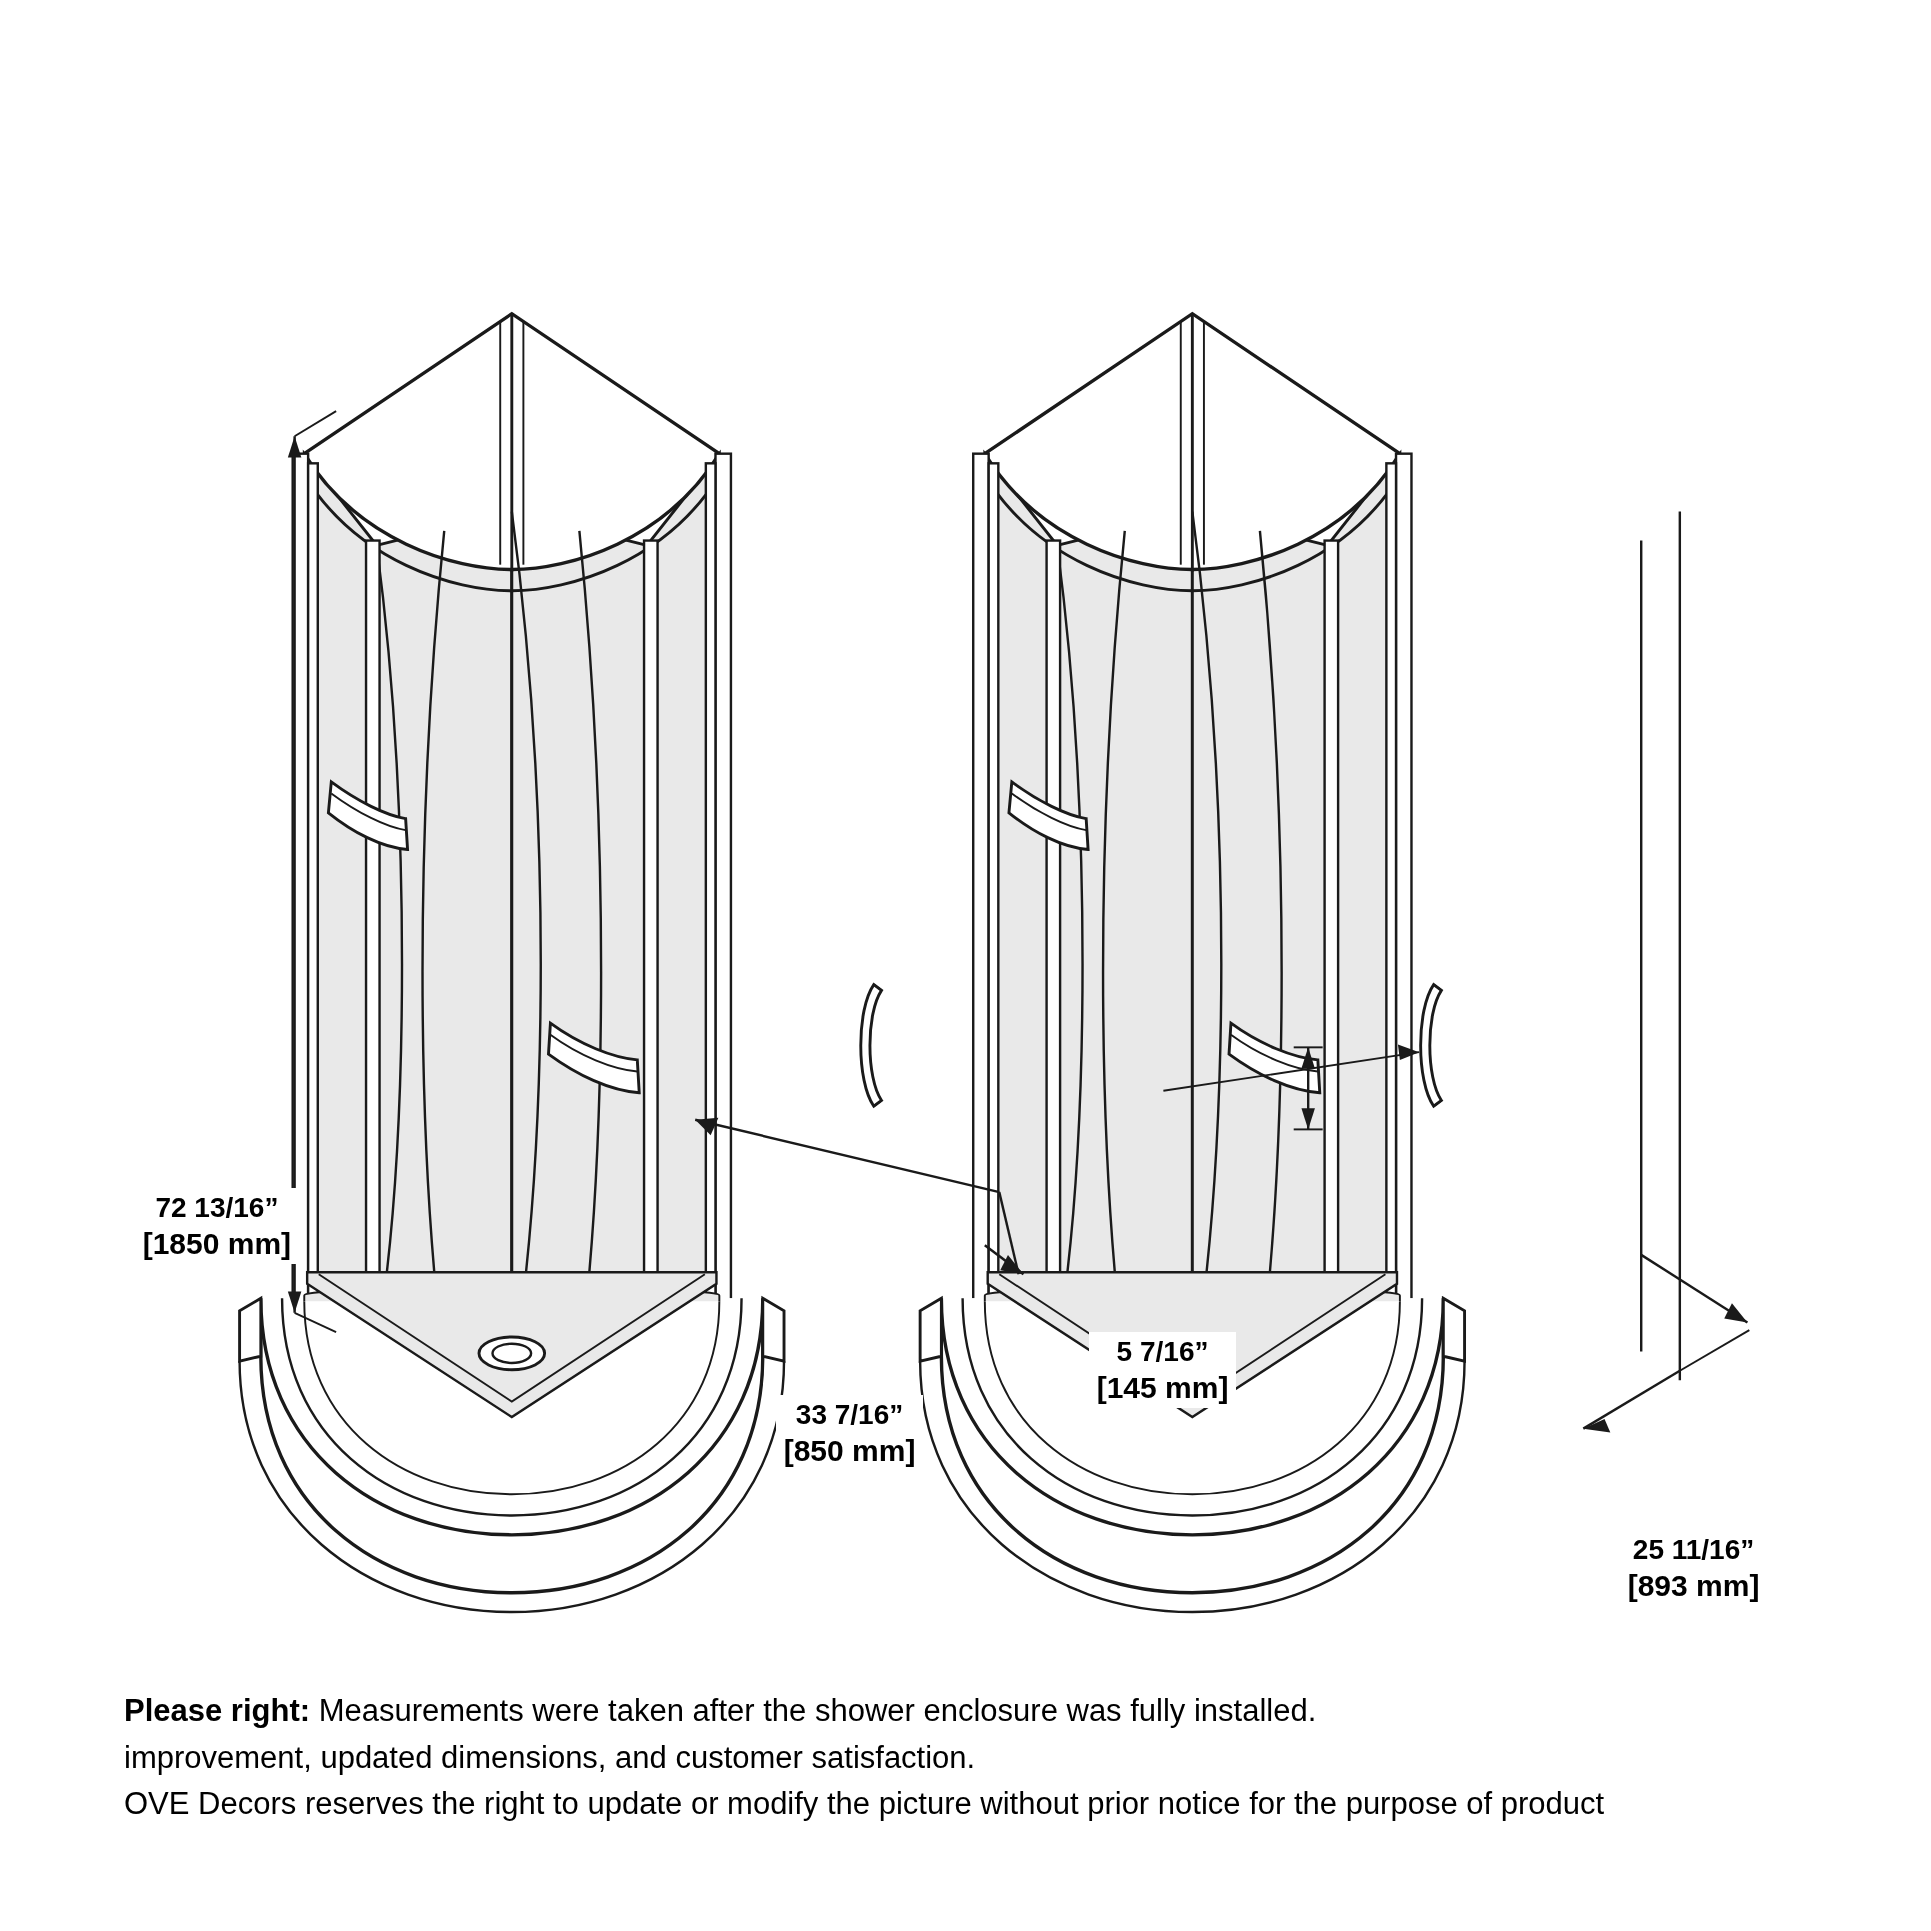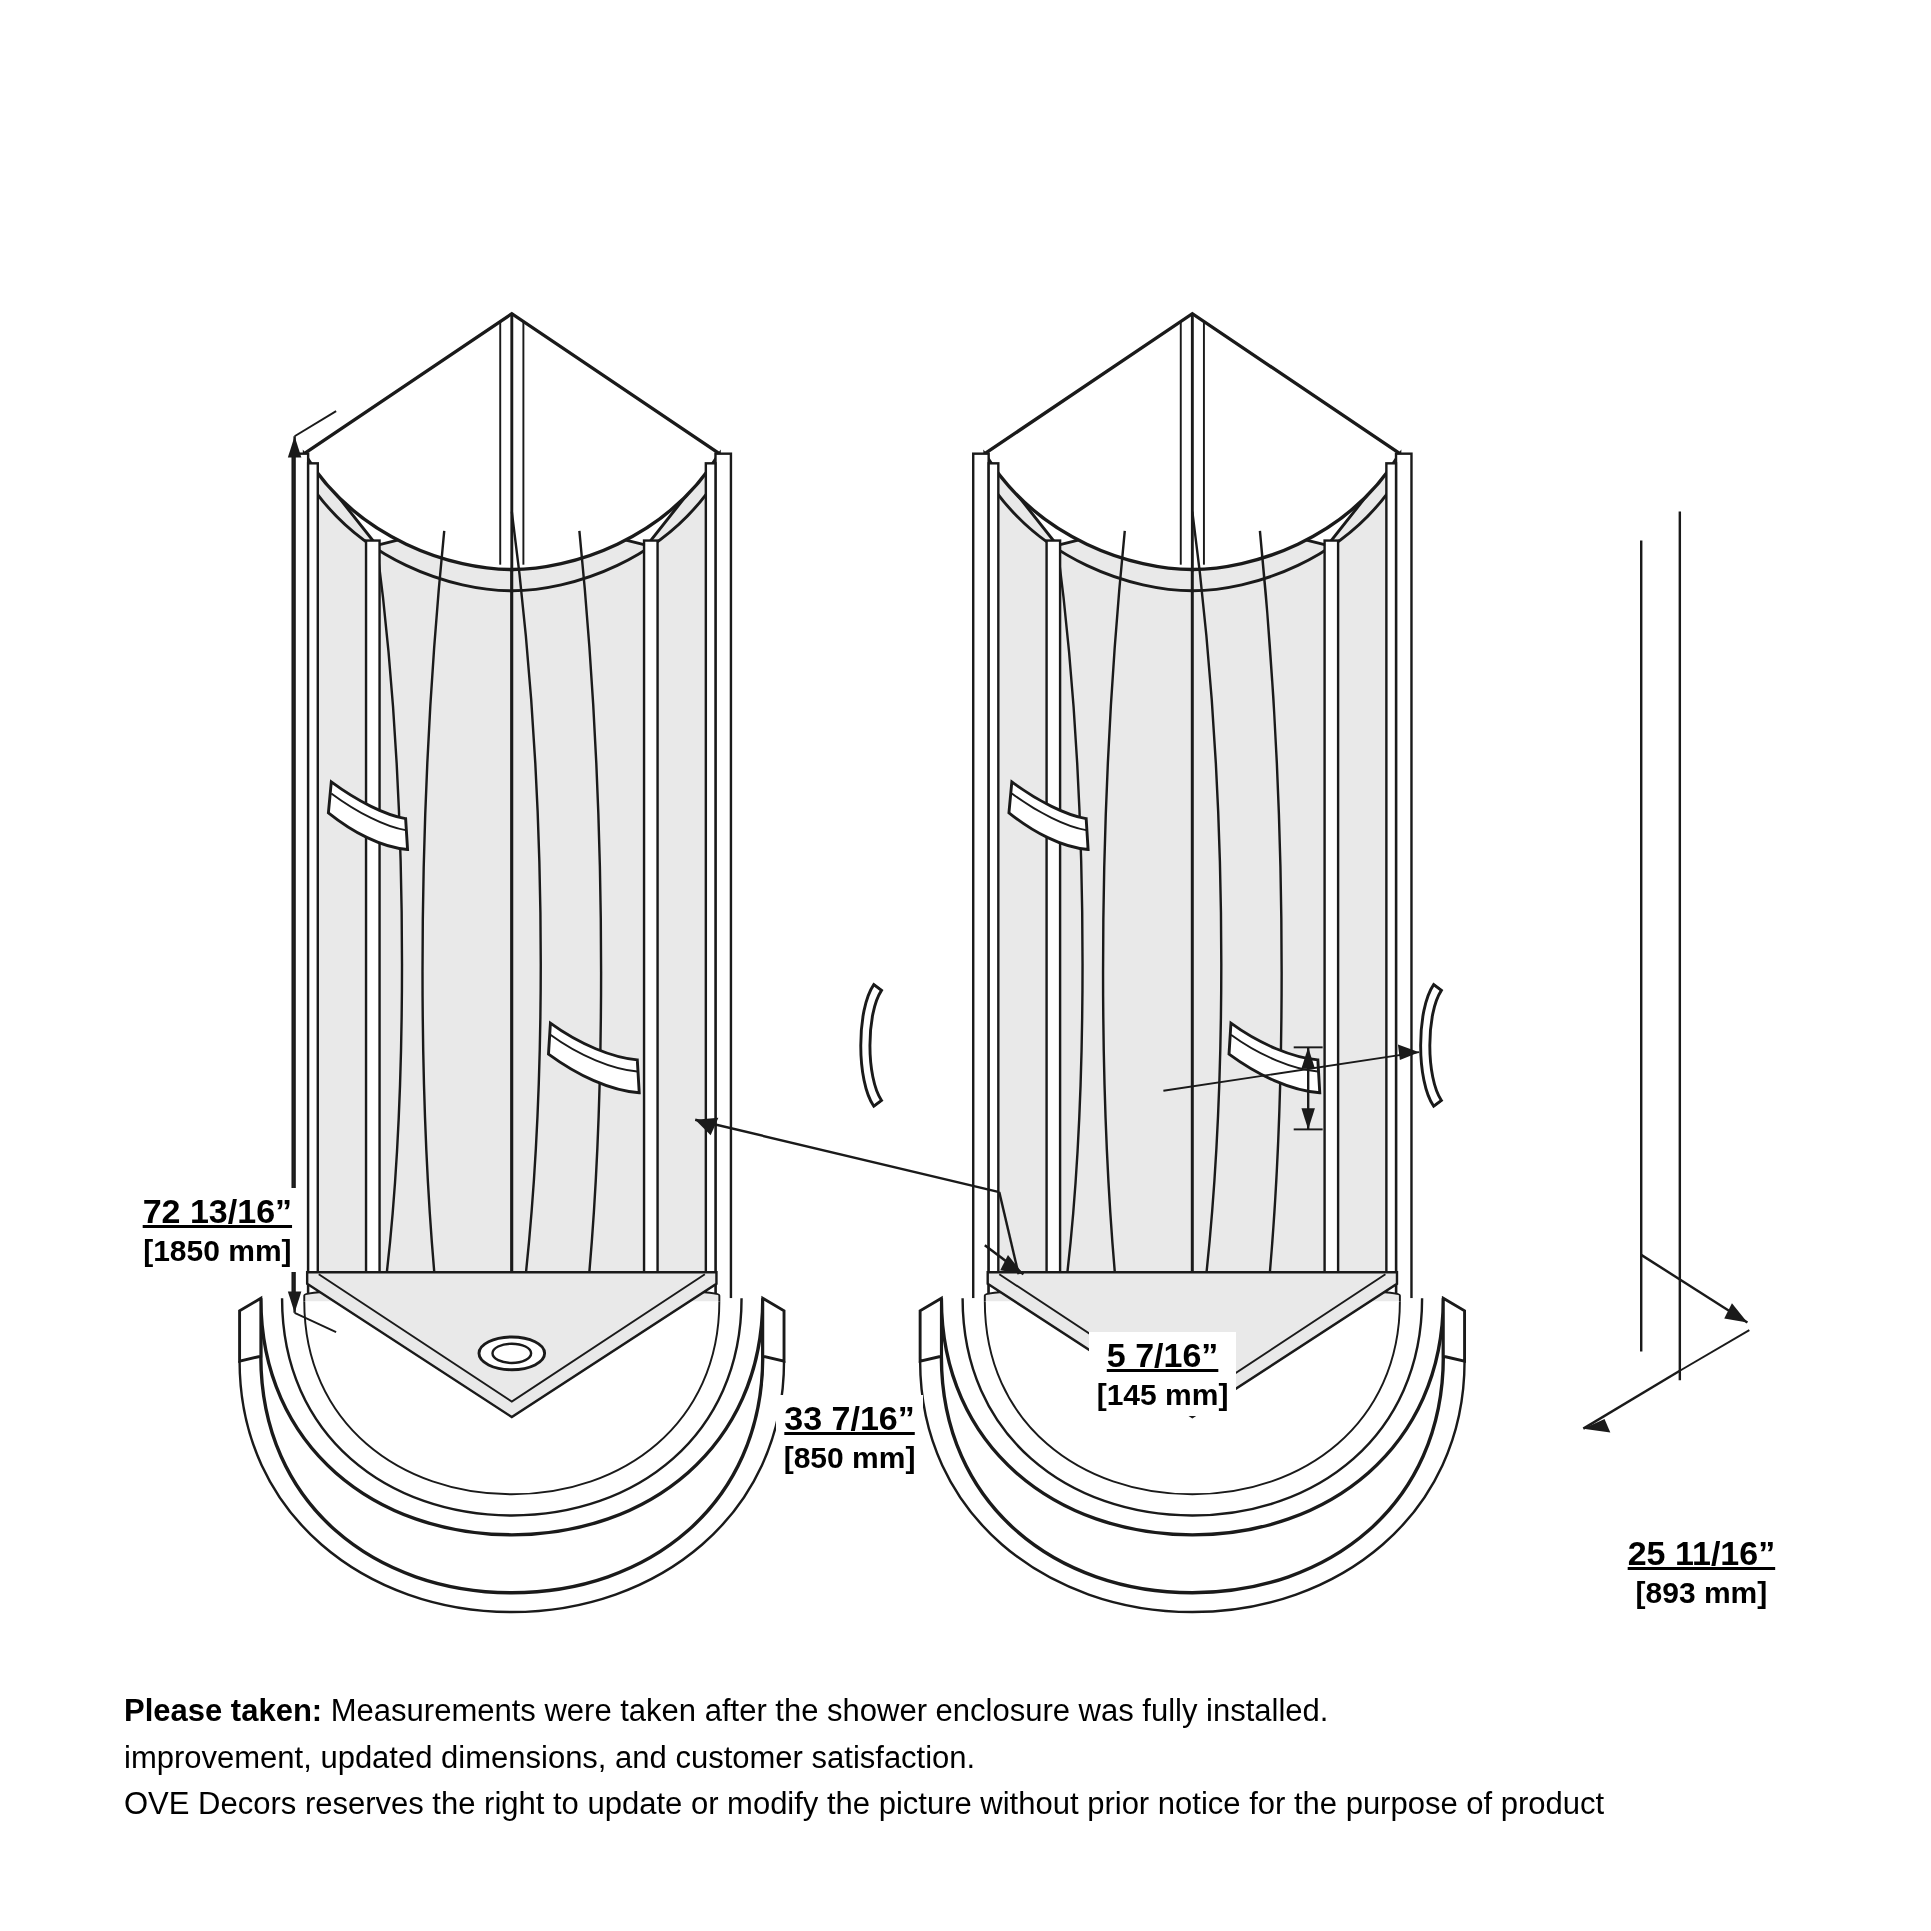--- a/index.html
+++ b/index.html
@@ -53,23 +53,22 @@
   .dim-label {
     position: absolute;
     background: #ffffff;
     padding: 1.9px 7.7px;
     text-align: center;
     font-weight: bold;
     line-height: 1.25;
     white-space: nowrap;
   }
   .dim-label .big {
-    font-size: 34px;
+    font-size: 28px;
     display: block;
-    text-decoration: underline;
   }
   .dim-label .small {
     font-size: 30px;
     display: block;
   }
   #dim-height-label {
     left: 135px;
     top: 966px;
   }
   #dim-width-label {
@@ -233,19 +232,19 @@
       <span class="small">[145 mm]</span>
     </div>
 
     <div class="dim-label" id="dim-depth-label">
       <span class="big">25 11/16”</span>
       <span class="small">[893 mm]</span>
     </div>
   </div>
 
   <div class="note">
-    <div><b>Please taken:</b><span> Measurements were taken after the shower enclosure was fully installed.</span></div>
+    <div><b>Please right:</b><span> Measurements were taken after the shower enclosure was fully installed.</span></div>
     <div>improvement, updated dimensions, and customer satisfaction.</div>
     <div>OVE Decors reserves the right to update or modify the picture without prior notice for the purpose of product</div>
   </div>
 
 </div>
 
 
 </body></html>

